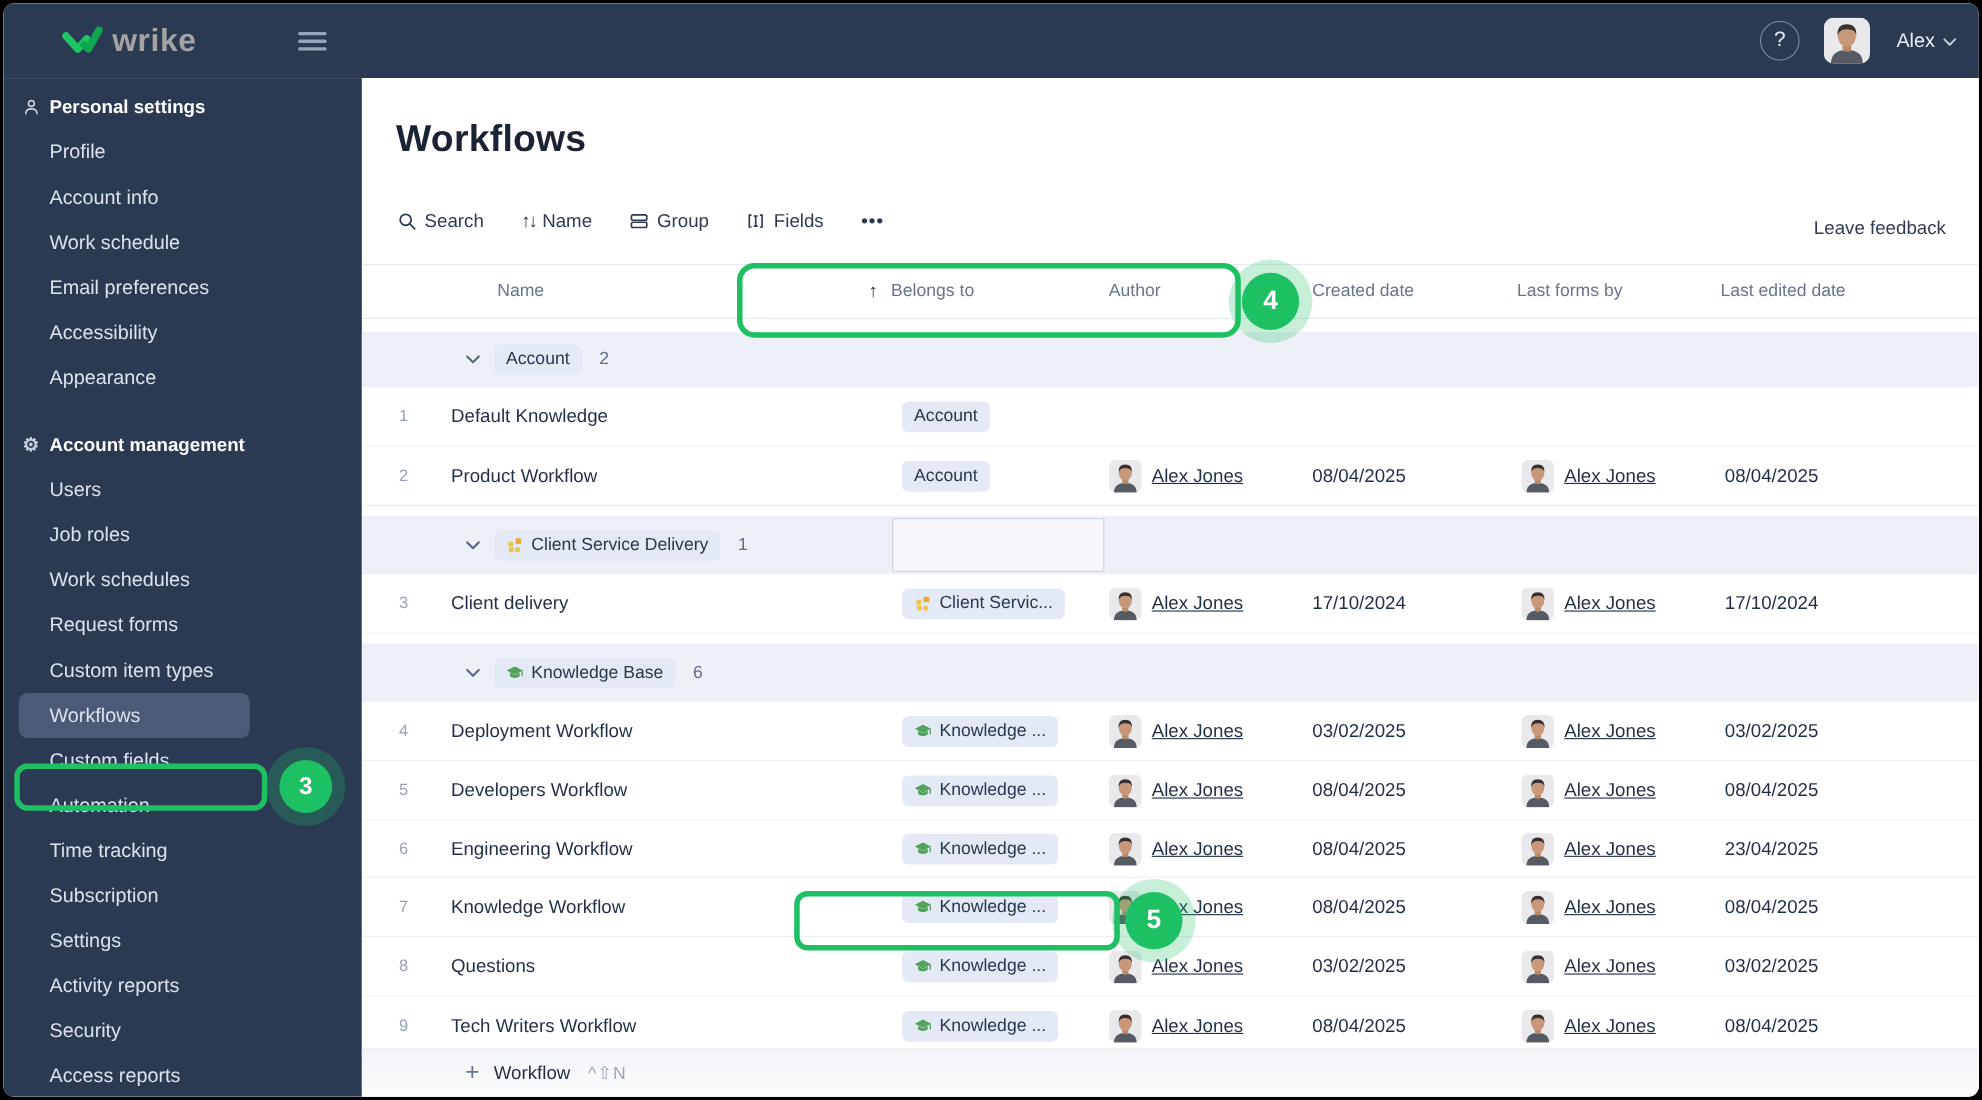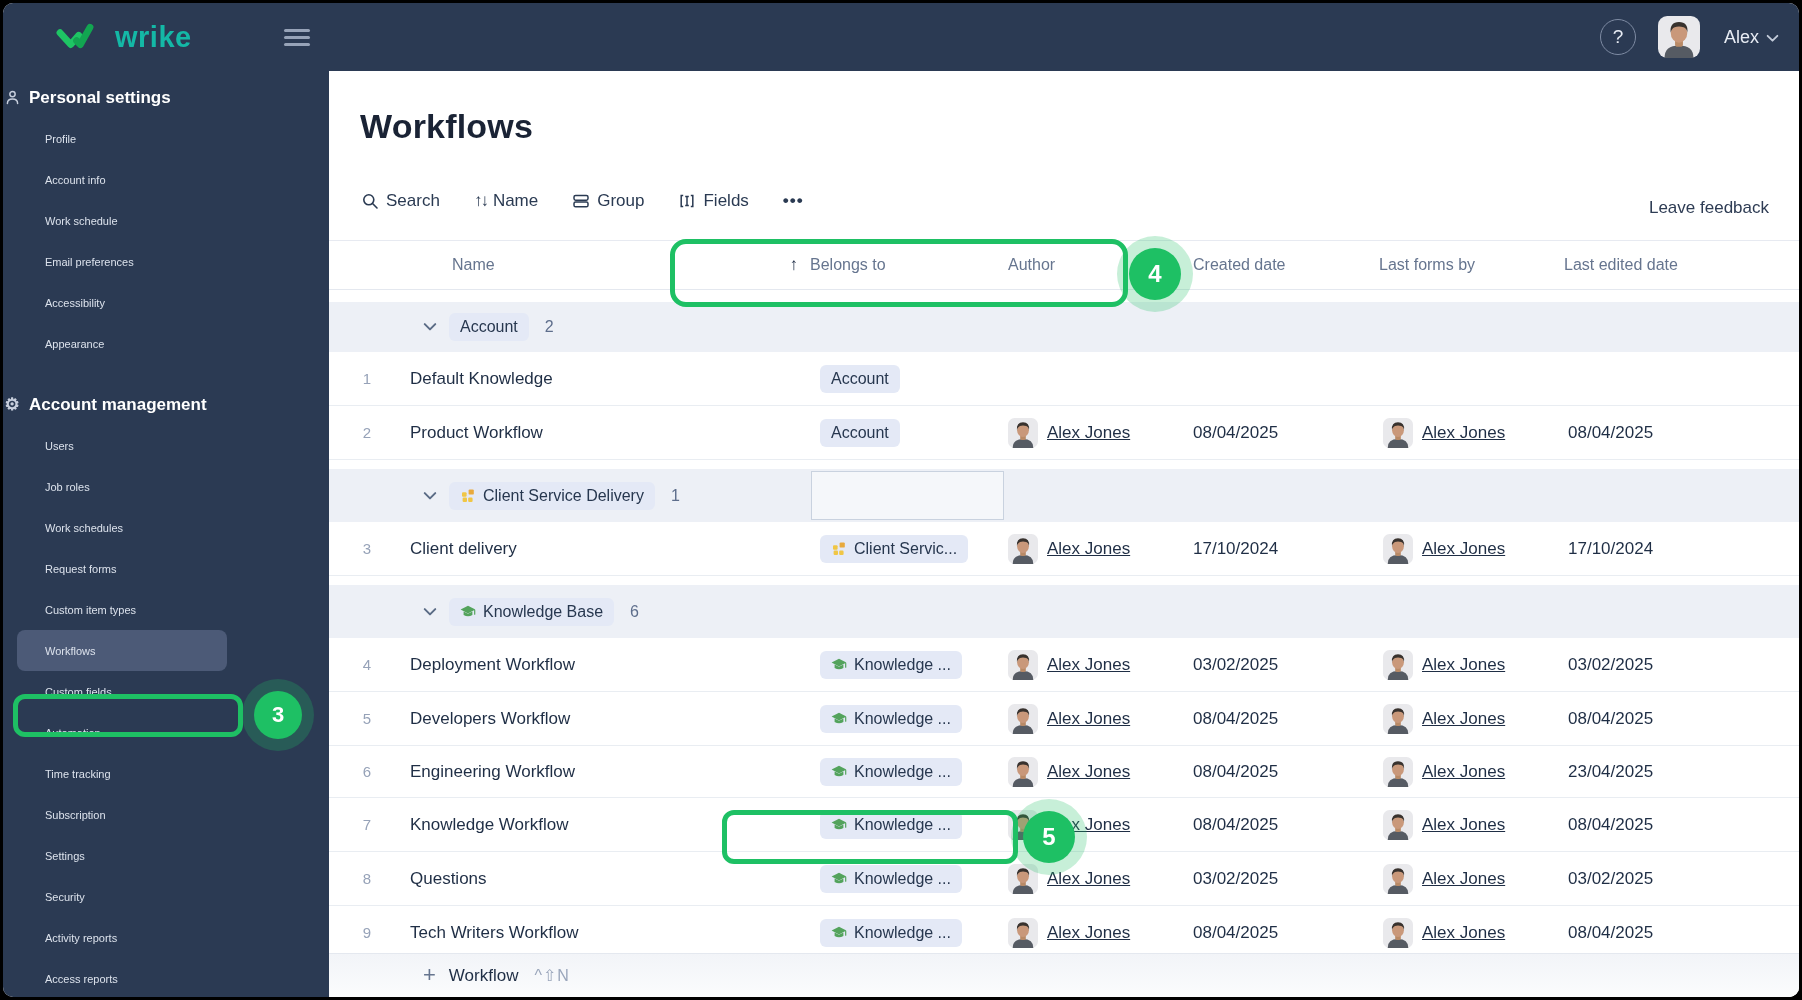--- a/index.html
+++ b/index.html
@@ -4,34 +4,34 @@
 <style>
   * { box-sizing: border-box; margin: 0; padding: 0; }
   html,body { width:1802px; height:1000px; background:#000; font-family:"Liberation Sans", sans-serif; }
   .frame { position:relative; width:1802px; height:1000px; background:#000; }
   .app { position:absolute; inset:3px; border-radius:10px; overflow:hidden; background:#fff; }
 
   
   .topbar { position:absolute; left:0; top:0; right:0; height:68px; background:#2B3A53; display:flex; align-items:center; }
   .logo-wrap { display:flex; align-items:center; margin-left:52px; }
   .logo-mark { width:40px; height:30px; }
-  .logo-text { color:#14b8a6; font-size:29px; font-weight:700; letter-spacing:0.5px; margin-left:20px; }
+  .logo-text { color:#a3a3a3; font-size:29px; font-weight:700; letter-spacing:0.5px; margin-left:7px; }
   .hamburger { margin-left:92px; width:26px; cursor:pointer; }
   .hamburger span { display:block; height:3px; background:#97A3B8; border-radius:2px; margin:4px 0; }
   .topbar-right { margin-left:auto; display:flex; align-items:center; margin-right:20px; }
   .help-btn { width:36px; height:36px; border:1.5px solid #7E8BA3; border-radius:50%; color:#E8ECF4; font-size:19px; display:flex; align-items:center; justify-content:center; cursor:pointer; }
   .top-avatar { width:42px; height:42px; margin-left:22px; }
   .user-name { color:#E8ECF4; font-size:18px; margin-left:24px; }
   .user-chev { width:13px; height:9px; color:#C3CBDA; margin-left:7px; margin-top:3px; }
 
   
   .sidebar { position:absolute; left:0; top:68px; bottom:0; width:326px; background:#2B3A53; padding-top:6px; overflow:hidden; }
-  .side-header { height:41px; display:flex; align-items:center; color:#FFF; font-size:17px; font-weight:700; }
+  .side-header { height:41px; display:flex; align-items:center; color:#FFF; font-size:17px; font-weight:700; padding-left:16px; }
   .side-header .sh-icon { width:18px; height:18px; margin-right:8px; display:flex; align-items:center; justify-content:center; color:#C7CEDC; font-size:17px; }
-  .side-item { height:41px; display:flex; align-items:center; padding-left:42px; color:#DCE2EC; font-size:11px; cursor:pointer; }
+  .side-item { height:41px; display:flex; align-items:center; padding-left:42px; color:#DCE2EC; font-size:18px; cursor:pointer; }
   .side-item.selected { padding-left:28px; margin-left:14px; width:210px; background:#4C5A77; border-radius:8px; }
   .section-2 { margin-top:20px; }
 
   
   .main { position:absolute; left:326px; top:68px; right:0; bottom:0; background:#fff; }
   .page-title { position:absolute; left:31px; top:36px; font-size:34px; font-weight:800; color:#1A2335; letter-spacing:0.2px; }
 
   .toolbar { position:absolute; left:32px; top:120px; display:flex; align-items:center; color:#2A3A52; }
   .tb-item { display:flex; align-items:center; font-size:17px; margin-right:34px; cursor:pointer; }
   .tb-item svg { width:18px; height:18px; margin-right:7px; }
@@ -188,22 +188,22 @@
     <div class="side-item">Job roles</div>
     <div class="side-item">Work schedules</div>
     <div class="side-item">Request forms</div>
     <div class="side-item">Custom item types</div>
     <div class="side-item selected">Workflows</div>
     <div class="side-item">Custom fields</div>
     <div class="side-item">Automation</div>
     <div class="side-item">Time tracking</div>
     <div class="side-item">Subscription</div>
     <div class="side-item">Settings</div>
+    <div class="side-item">Activity reports</div>
     <div class="side-item">Security</div>
-    <div class="side-item">Activity reports</div>
     <div class="side-item">Access reports</div>
 
     <div class="anno-box box-3"></div>
     <div class="anno-badge badge-3">3</div>
   </div>
 
   <div class="main">
     <div class="page-title">Workflows</div>
 
     <div class="toolbar">

